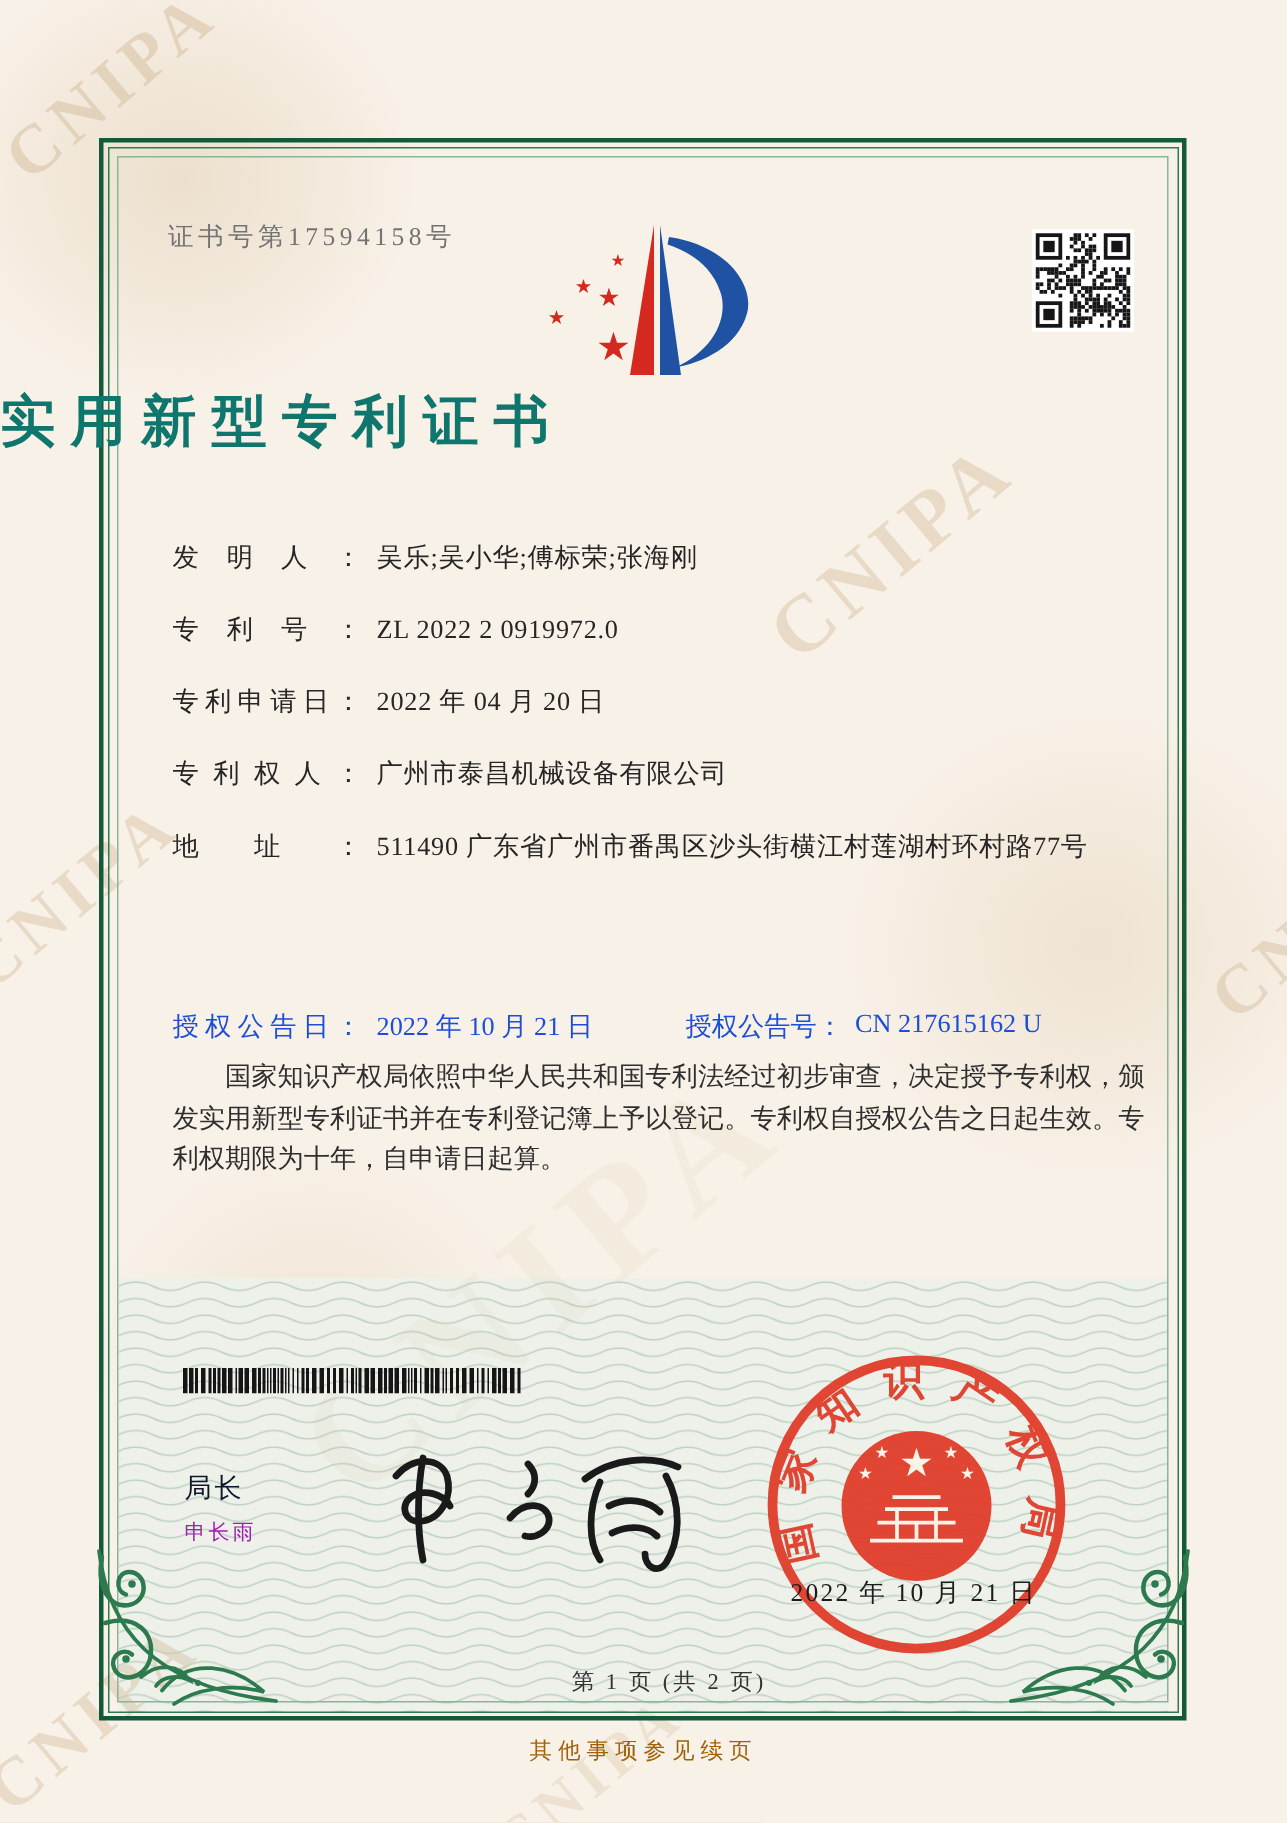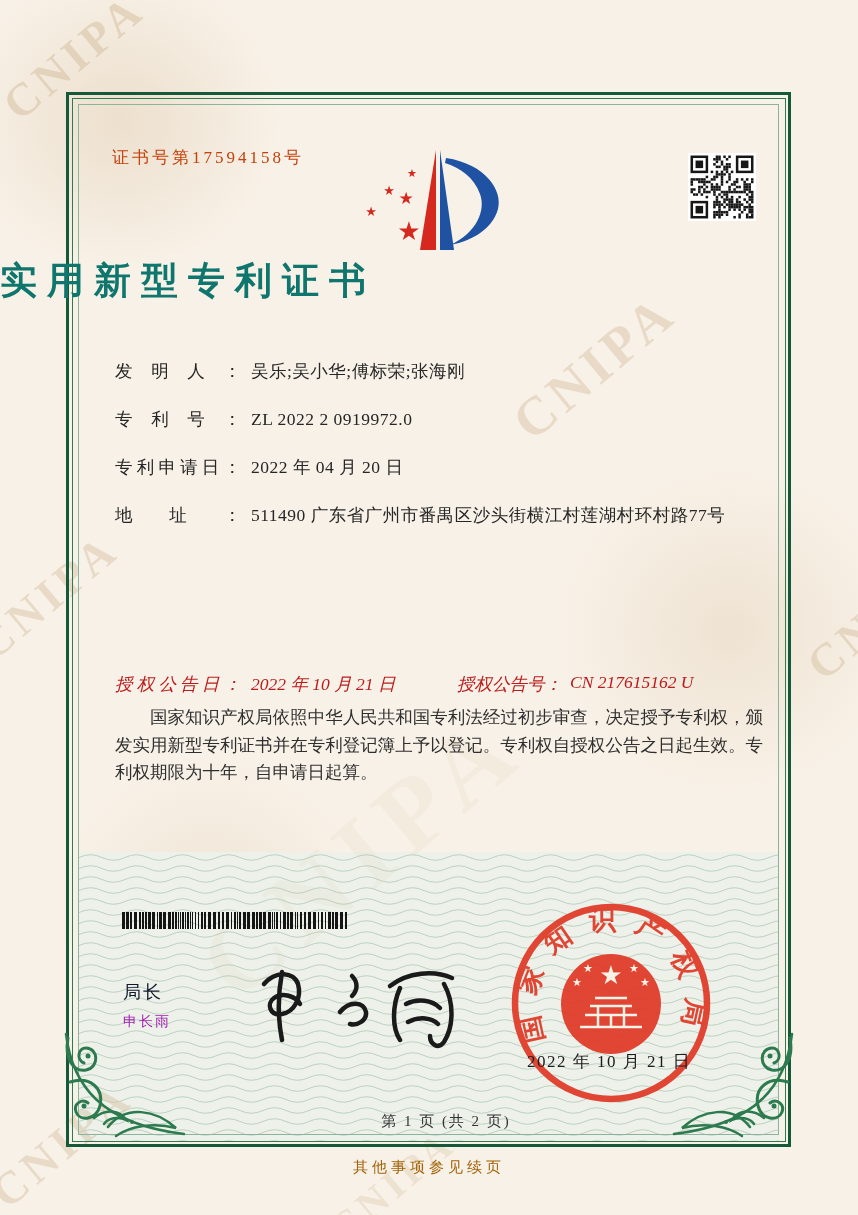--- a/index.html
+++ b/index.html
@@ -28,32 +28,32 @@
   .band{position:absolute;left:79px;top:852px;width:700px;height:290px;z-index:1;}
 
   
   .frame{position:absolute;left:66px;top:92px;width:719px;height:1049px;
          border:3.5px solid #14593a;z-index:2;pointer-events:none;}
   .frame::before{content:"";position:absolute;inset:2.5px;border:1.5px solid #2e7b52;}
   .frame::after{content:"";position:absolute;inset:9px;border:1px solid #8ab49b;}
 
   .content{position:absolute;inset:0;z-index:3;}
 
-  .certno{position:absolute;left:112px;top:146px;font-size:17px;letter-spacing:3px;color:#c2410c;}
+  .certno{position:absolute;left:112px;top:146px;font-size:17px;letter-spacing:3px;color:#737373;}
   .logo{position:absolute;left:360px;top:146px;width:145px;height:110px;}
   .qr{position:absolute;left:688px;top:153px;width:68px;height:68px;background:#fff;}
   .title{position:absolute;left:0;top:256px;width:100%;text-align:left;
          font-size:37px;font-weight:bold;letter-spacing:10px;color:#0f766e;}
 
   .fields{position:absolute;left:115px;top:358px;width:648px;font-size:17.5px;color:#262626;}
   .frow{display:flex;margin-bottom:21px;line-height:1.55;}
   .flabel{flex:0 0 126px;margin-right:10px;text-align:justify;text-align-last:justify;white-space:normal;}
   .fvalue{flex:1;letter-spacing:.5px;}
 
-  .grant{position:absolute;left:115px;top:672px;width:648px;display:flex;font-size:17.5px;color:#b91c1c;font-style:italic;}
+  .grant{position:absolute;left:115px;top:672px;width:648px;display:flex;font-size:17.5px;color:#1d4ed8;}
   .grant-left{display:flex;width:342px;}
   .grant-left .flabel{flex:0 0 126px;margin-right:10px;}
   .grant-right{display:flex;}
   .grant-right .glabel{margin-right:8px;}
 
   .paras{position:absolute;left:115px;top:704px;width:648px;font-size:17.5px;
          line-height:27.5px;text-align:justify;color:#2f2f2f;}
   .paras p{margin:0;text-indent:2em;}
 
   .barcode{position:absolute;left:122px;top:912px;width:230px;height:17px;}
@@ -377,20 +377,24 @@
       </div>
       <div class="frow">
         <span class="flabel">专利号：</span>
         <span class="fvalue">ZL 2022 2 0919972.0</span>
       </div>
       <div class="frow">
         <span class="flabel">专利申请日：</span>
         <span class="fvalue">2022 年 04 月 20 日</span>
       </div>
       <div class="frow">
+        <span class="flabel">专利权人：</span>
+        <span class="fvalue">广州市泰昌机械设备有限公司</span>
+      </div>
+      <div class="frow">
         <span class="flabel">地址：</span>
         <span class="fvalue">511490 广东省广州市番禺区沙头街横江村莲湖村环村路77号</span>
       </div>
     </div>
 
     <div class="grant">
       <div class="grant-left">
         <span class="flabel">授权公告日：</span>
         <span>2022 年 10 月 21 日</span>
       </div>

